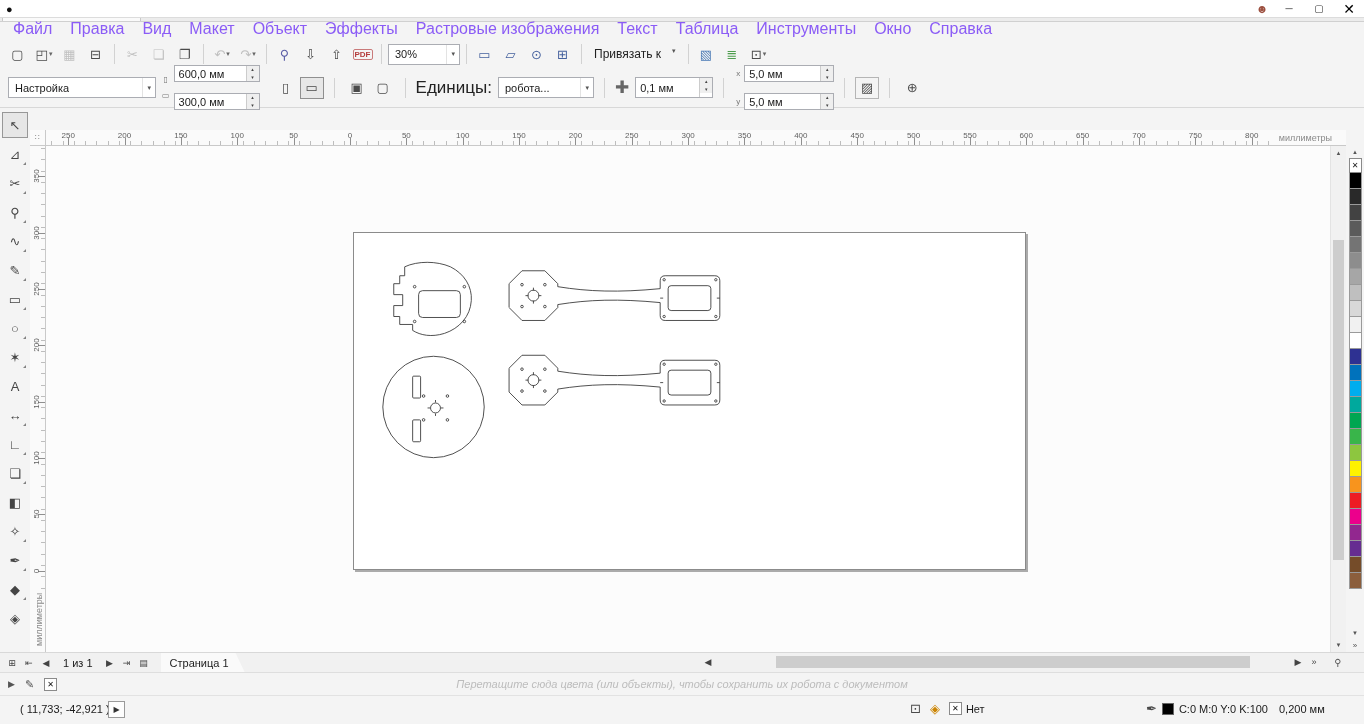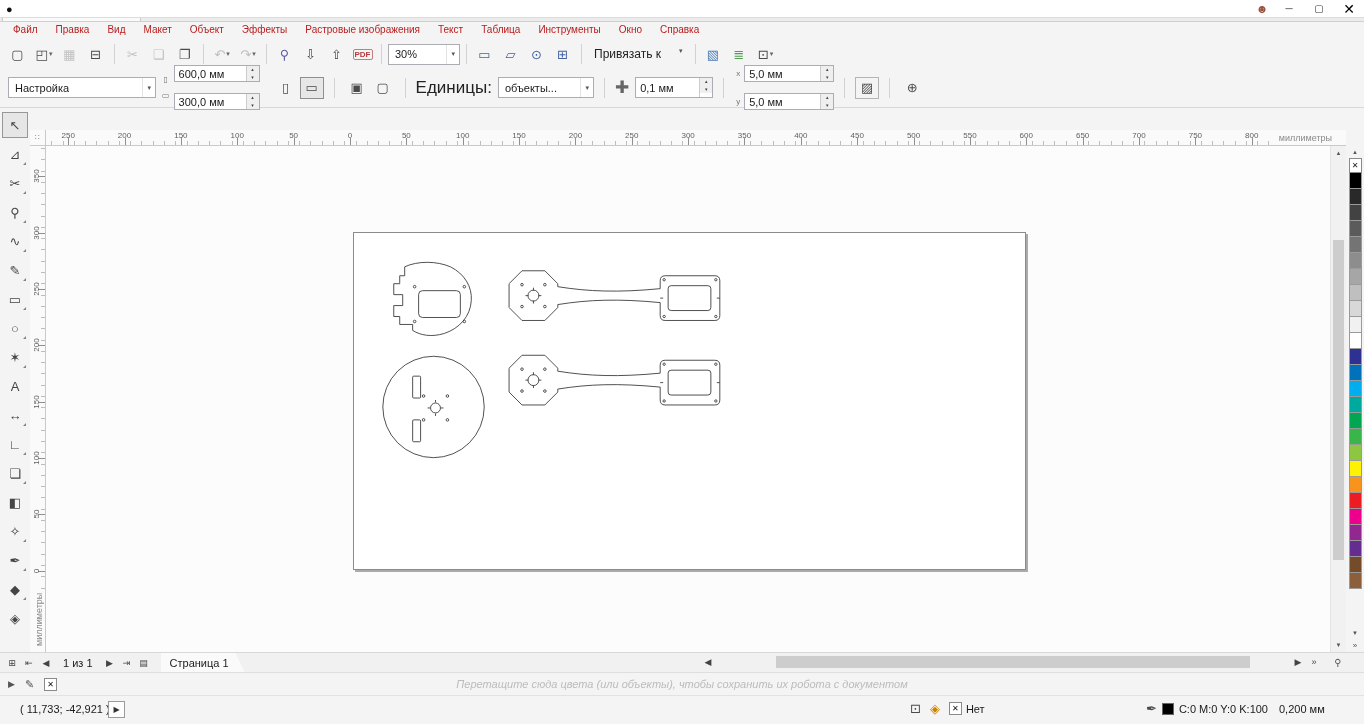--- a/index.html
+++ b/index.html
@@ -12,36 +12,36 @@
 #titlebar{top:0;height:18px;background:#fff;border-bottom:1px solid #dcdcdc;padding-left:6px;gap:6px}
 #logo{font-size:11px;color:#111;line-height:18px}
 #title{font-size:11.5px;white-space:nowrap;overflow:hidden;color:#000}
 #wincontrols{margin-left:auto;display:flex;align-items:center}
 .wbtn{width:30px;height:18px;display:flex;align-items:center;justify-content:center;font-size:10px;color:#333}
 #close-btn{font-size:14px;font-weight:bold;color:#000}
 #userbtn{color:#9c4f3f;font-size:12px;width:24px;text-align:center}
 
 
 #menubar{top:18px;height:22px;padding-left:4px}
-.mitem{padding:3px 9px;font-size:10px;color:#b91c1c}
+.mitem{padding:3px 9px;font-size:16px;color:#8b5cf6}
 
 
 #stdbar{top:40px;height:28px;padding-left:6px;gap:2px}
 #propbar{top:68px;height:40px;border-bottom:1px solid #d8d8d8;padding-left:8px;gap:6px}
 .grp{display:flex;align-items:center;gap:2px}
 .vsep{width:1px;height:20px;background:#d2d2d2;margin:0 4px;flex:none}
 .tbtn{min-width:24px;height:24px;display:flex;align-items:center;justify-content:center;font-size:13px;color:#4a4a4a;gap:1px}
 .tbtn .cg{font-size:7px;color:#666}
 .disabled{color:#c0c0c0}
 .disabled .tg{color:#c0c0c0!important}
 .pdfbtn .tg{font-size:8px;font-weight:bold;color:#b43c3c;border:1px solid #c97a7a;border-radius:2px;padding:0 1px}
 .combo{display:flex;align-items:center;background:#fff;border:1px solid #abadb3;height:21px;padding:0 0 0 6px;font-size:11px;gap:4px}
 .combo .val{white-space:nowrap;overflow:hidden}
 .combo .cg{margin-left:auto;font-size:7px;color:#555;border-left:1px solid #e3e3e3;padding:0 4px;height:100%;display:flex;align-items:center}
-.flatbtn{display:flex;font-size:12px;gap:18px;padding:0 6px;color:#222}
+.flatbtn{display:flex;font-size:12px;gap:11px;padding:0 6px;color:#222}
 .flatbtn .cg{font-size:7px;color:#555}
 .spinbox{display:flex;align-items:center;background:#fff;border:1px solid #abadb3;height:17px;font-size:11px;padding-left:4px}
 .spinbox .val{flex:1;white-space:nowrap}
 .sarr{display:flex;flex-direction:column;width:13px;border-left:1px solid #ccc;height:100%}
 .sarr i{font-style:normal;font-size:5px;line-height:7.5px;text-align:center;color:#444;background:#efefef}
 .pscol{display:flex;flex-direction:column;gap:11px}
 .psicons{display:flex;flex-direction:column;font-size:8px;color:#777;line-height:16px;margin-right:2px;text-align:center}
 .pbtn{width:24px;height:22px;border:1px solid transparent;display:flex;align-items:center;justify-content:center;font-size:13px;color:#4a4a4a}
 .pbtn.sel{border-color:#8f8f8f;background:#e7e7e7}
 .pbtn.boxed{border-color:#b5b5b5}
@@ -306,21 +306,21 @@
       <div class="pbtn">
           <span>▣</span>
         </div>
       <div class="pbtn">
           <span>▢</span>
         </div>
     </div>
     <div class="vsep"></div>
     <span class="plabel">Единицы:</span>
     <div class="combo" style="width:96px">
-      <span class="val">объекты...</span>
+      <span class="val">робота...</span>
       <span class="cg">▾</span>
     </div>
     <div class="vsep"></div>
     <span class="plabel" style="color:#666">✚</span>
     <div class="spinbox" style="width:78px;height:21px">
       <span class="val">0,1 мм</span>
       <span class="sarr">
           <i>▴</i>
           <i>▾</i>
         </span>

